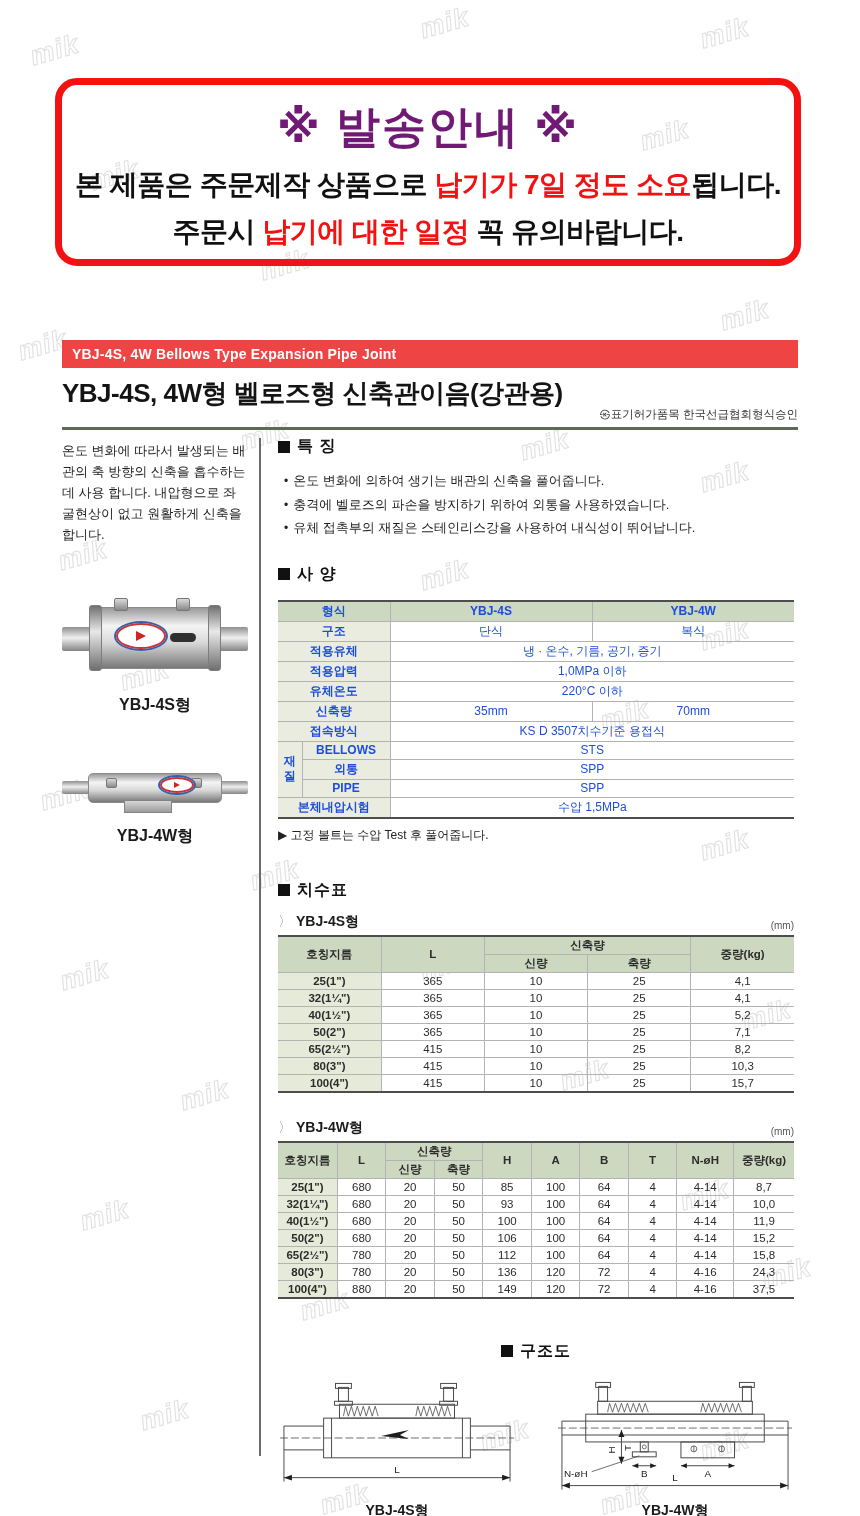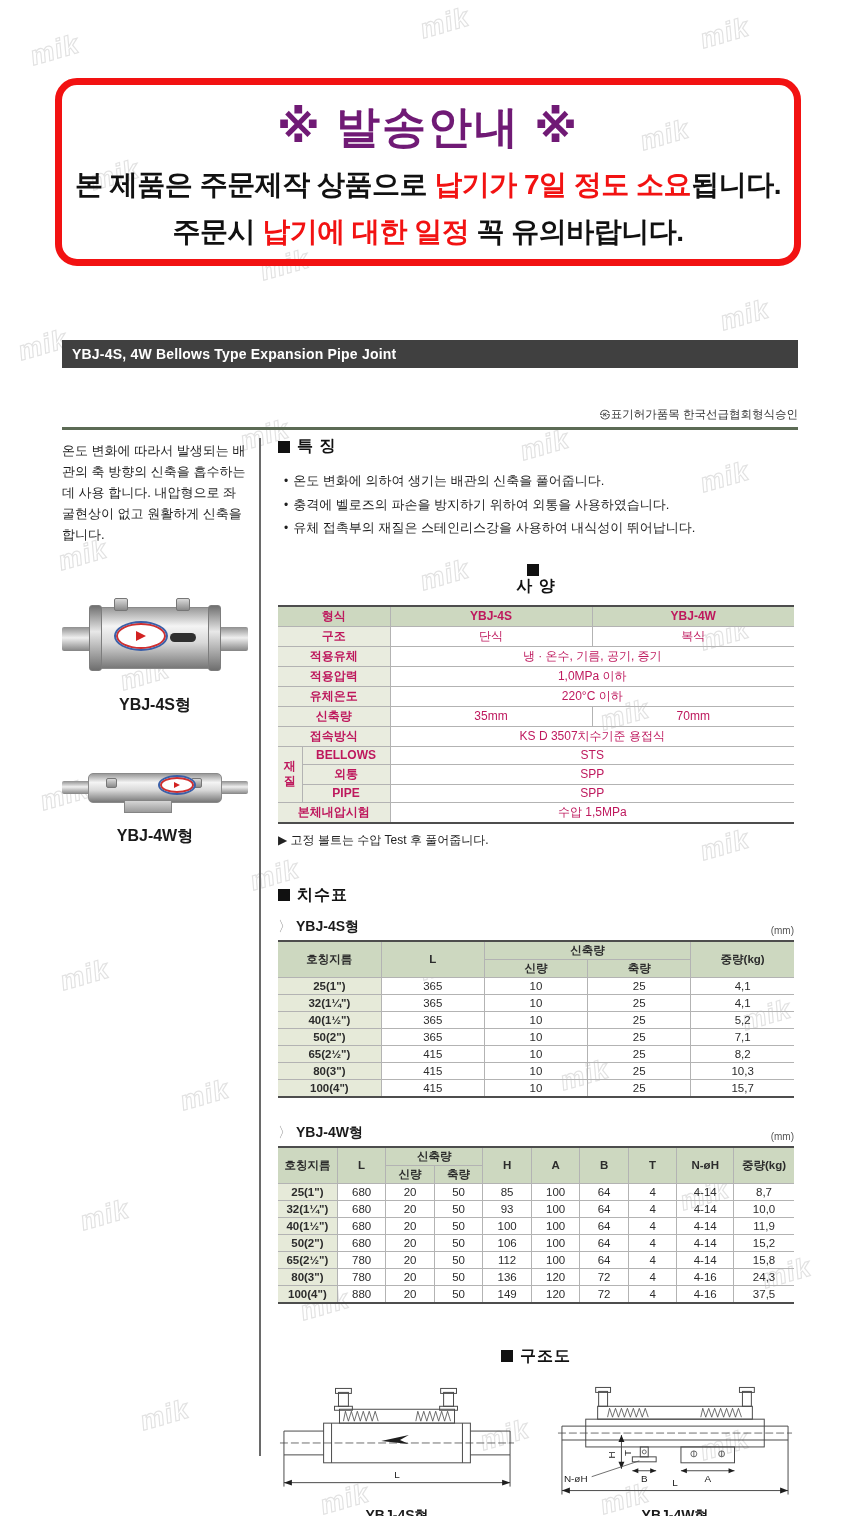--- a/index.html
+++ b/index.html
@@ -23,21 +23,21 @@
     border:7px solid #f21212; border-radius:22px; box-sizing:border-box;
     text-align:center; background:transparent;
   }
   #notice-title { margin-top:13px; font-size:44px; font-weight:900; color:#701a75; letter-spacing:2px; }
   .notice-line { font-size:28px; font-weight:800; color:#111; margin-top:9px; letter-spacing:-0.5px; }
   .notice-line .red { color:#f21212; }
 
   
   #banner {
     position:absolute; left:62px; top:340px; width:736px; height:28px;
-    background:#404040; color:#ffffff; font-size:14px; font-weight:700;
+    background:#ef4444; color:#ffffff; font-size:14px; font-weight:700;
     line-height:28px; padding-left:10px; box-sizing:border-box; letter-spacing:0.2px;
   }
   #title-row { position:absolute; left:62px; top:376px; width:736px; height:46px; }
   #page-title { font-size:26px; font-weight:900; color:#141414; letter-spacing:-0.5px; }
   #cert-text { position:absolute; right:0; bottom:0; font-size:11.5px; color:#333; }
   #title-rule { position:absolute; left:62px; top:427px; width:736px; height:3px; background:#5c6b55; }
 
   
   #left-col  { position:absolute; left:62px;  top:440px; width:186px; }
   #col-divider { position:absolute; left:259px; top:438px; width:2px; height:1018px; background:#6a6a6a; }
@@ -74,21 +74,21 @@
   .sec-head .txt { font-size:16px; font-weight:900; color:#111; letter-spacing:1px; }
 
   .feature-list { margin:12px 0 0 6px; padding:0; list-style:none; }
   .feature-list li { font-size:13px; color:#1e1e1e; line-height:1.8; }
   .feature-list .bullet { font-size:12px; margin-right:5px; }
 
   
   table.spec {
     width:100%; border-collapse:collapse; table-layout:fixed;
     border-top:2px solid #4d4d4d; border-bottom:2px solid #4d4d4d;
-    font-size:12px; color:#be185d; margin-top:8px;
+    font-size:12px; color:#1d4ed8; margin-top:15px;
   }
   table.spec td { border:1px solid #b3b3b3; height:15px; text-align:center; padding:1px 4px; }
   table.spec td:first-child { border-left:none; }
   table.spec td:last-child  { border-right:none; }
   table.spec tr.head td { background:#cdd8c0; font-weight:700; }
   table.spec td.lbl { background:#e9ecdf; font-weight:700; }
   table.spec td.mat { background:#e9ecdf; font-weight:700; word-break:break-all; line-height:1.3; padding:1px 3px; }
 
   .spec-note { font-size:12px; color:#222; margin-top:8px; }
 
@@ -160,20 +160,21 @@
   <div id="content">
 
     <div id="notice-box">
       <div id="notice-title">※ 발송안내 ※</div>
       <div class="notice-line"><span>본 제품은 주문제작 상품으로 </span><span class="red">납기가 7일 정도 소요</span><span>됩니다.</span></div>
       <div class="notice-line"><span>주문시 </span><span class="red">납기에 대한 일정</span><span> 꼭 유의바랍니다.</span></div>
     </div>
 
     <div id="banner">YBJ-4S, 4W Bellows  Type Expansion Pipe Joint</div>
     <div id="title-row">
+      <span id="page-title">YBJ-4S, 4W형 벨로즈형 신축관이음(강관용)</span>
       <span id="cert-text">㉿표기허가품목 한국선급협회형식승인</span>
     </div>
     <div id="title-rule"></div>
 
     <div id="left-col">
       <p id="intro-text">온도 변화에 따라서 발생되는 배관의 축 방향의 신축을 흡수하는데 사용 합니다. 내압형으로 좌굴현상이 없고 원활하게 신축을 합니다.</p>
 
       <div id="photo-4s" class="photo">
         <div class="pipe" style="left:0;top:36px;width:36px;height:24px;"></div>
         <div class="pipe" style="right:0;top:36px;width:36px;height:24px;"></div>
@@ -210,21 +211,21 @@
       <div class="sec-head">
         <span class="sq"></span>
         <span class="txt">특 징</span>
       </div>
       <ul class="feature-list">
         <li><span class="bullet">•</span><span>온도 변화에 의하여 생기는 배관의 신축을 풀어줍니다.</span></li>
         <li><span class="bullet">•</span><span>충격에 벨로즈의 파손을 방지하기 위하여 외통을 사용하였습니다.</span></li>
         <li><span class="bullet">•</span><span>유체 접촉부의 재질은 스테인리스강을 사용하여 내식성이 뛰어납니다.</span></li>
       </ul>
 
-      <div class="sec-head" style="margin-top:24px;flex-direction:column;">
+      <div class="sec-head" style="margin-top:24px;">
         <span class="sq"></span>
         <span class="txt">사 양</span>
       </div>
       <table class="spec">
         <colgroup>
             <col style="width:24px">
             <col style="width:88px">
             <col>
             <col>
           </colgroup>

